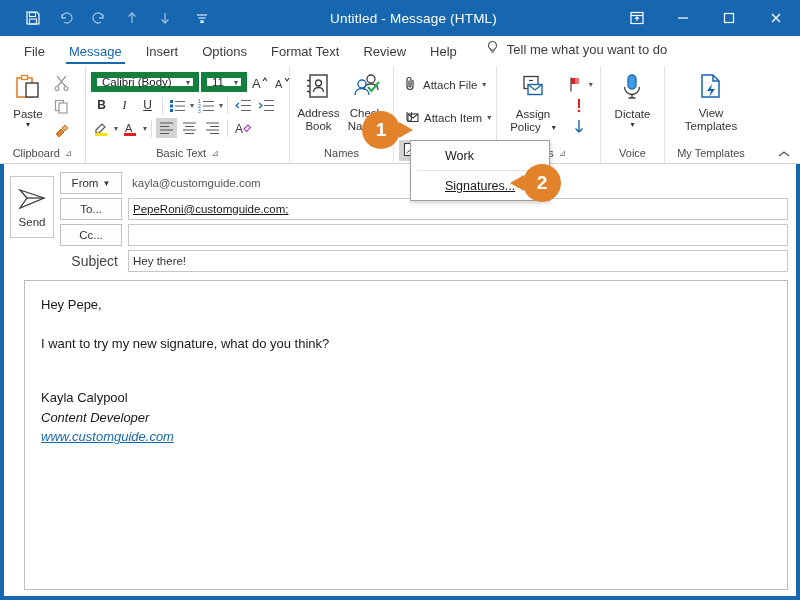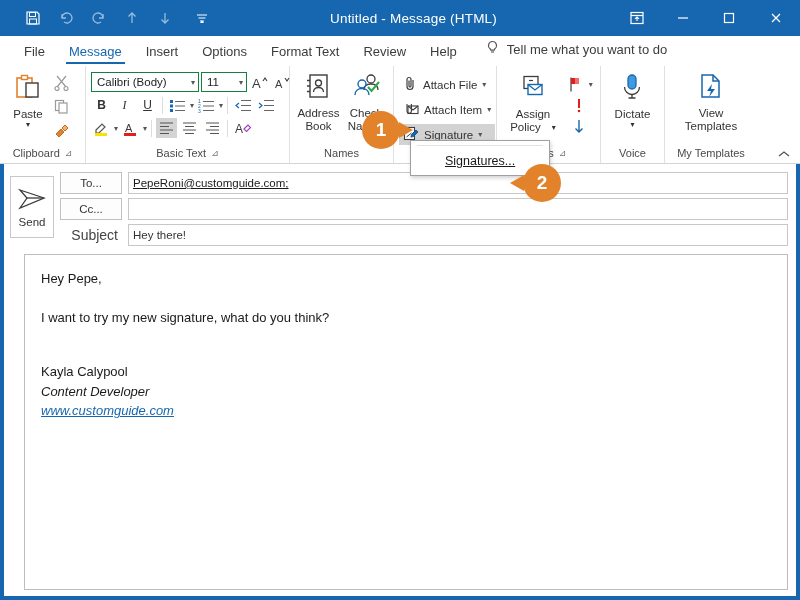--- a/index.html
+++ b/index.html
@@ -98,21 +98,21 @@
     font-size: 11.5px; color: #333; padding: 2px 4px;
     white-space: nowrap;
   }
   .smallbtn .cd { font-size: 8px; color: #555; }
   .smallbtn.active { background: #d3d3d3; }
 
   
   .bt-rows { display: flex; flex-direction: column; gap: 3px; padding-top: 2px; }
   .bt-row { display: flex; align-items: center; gap: 2px; }
   .fontbox, .sizebox {
-    border: 1px solid #15803d; height: 20px; background: #fff;
+    border: 6px solid #15803d; height: 20px; background: #fff;
     display: flex; align-items: center; justify-content: space-between;
     font-size: 11.5px; color: #222; padding: 0 3px 0 5px;
   }
   .fontbox { width: 108px; }
   .sizebox { width: 46px; }
   .mini {
     width: 21px; height: 20px;
     display: flex; align-items: center; justify-content: center;
     font-size: 11.5px; color: #333;
   }
@@ -485,21 +485,21 @@
           <span>Names</span>
         </div>
       </div>
       <div class="group-label">
         <span>Names</span>
       </div>
     </div>
 
     <div class="group" style="width:103px">
       <div class="group-body" style="padding-top:6px">
-        <div class="smallcol" style="gap:4px">
+        <div class="smallcol" style="gap:12px">
           <div class="smallbtn">
             <span>
               <svg width="15" height="15" viewBox="0 0 15 15">
                   <path d="M10 4v6.5a3 3 0 0 1-6 0V3.5a2 2 0 0 1 4 0V10a1 1 0 0 1-2 0V4.5" fill="none" stroke="#3c3c3c" stroke-width="1.2"></path>
                 </svg>
             </span>
             <span>Attach File</span>
             <span class="cd">▾</span>
           </div>
           <div class="smallbtn">
@@ -617,20 +617,21 @@
     </div>
 
     <div class="collapse-ribbon">
       <svg width="14" height="10" viewBox="0 0 14 10">
           <path d="M2 7l5-4 5 4" fill="none" stroke="#555" stroke-width="1.3"></path>
         </svg>
     </div>
   </div>
 
   <div class="sig-menu">
+    <div class="sig-item">Work</div>
     <div class="sig-sep"></div>
     <div class="sig-item">
       <span class="ul">Signatures...</span>
     </div>
   </div>
 
   <div class="badge point-right" id="badge1">1</div>
   <div class="badge point-left" id="badge2">2</div>
 
   <div class="msgwrap">
@@ -642,20 +643,27 @@
                 <path d="M3 3l24 8-24 10 7-10z" fill="none" stroke="#3c3c3c" stroke-width="1.3"></path>
                 <path d="M10 11h17" stroke="#3c3c3c" stroke-width="1.3"></path>
               </svg>
           </span>
           <span>Send</span>
         </div>
       </div>
       <div class="fieldrows">
         <div class="frow">
           <div class="fbtn">
+            <span>From</span>
+            <span style="font-size:8px">▼</span>
+          </div>
+          <div class="ftext plain">kayla@customguide.com</div>
+        </div>
+        <div class="frow">
+          <div class="fbtn">
             <span>To...</span>
           </div>
           <div class="ftext boxed">
             <span class="recipient">PepeRoni@customguide.com;</span>
           </div>
         </div>
         <div class="frow">
           <div class="fbtn">
             <span>Cc...</span>
           </div>

